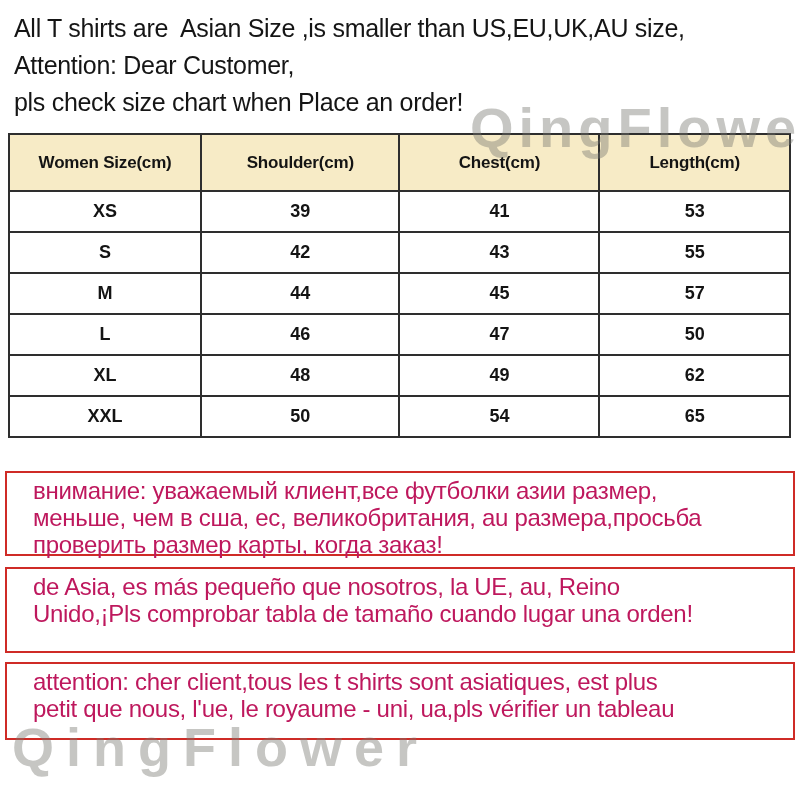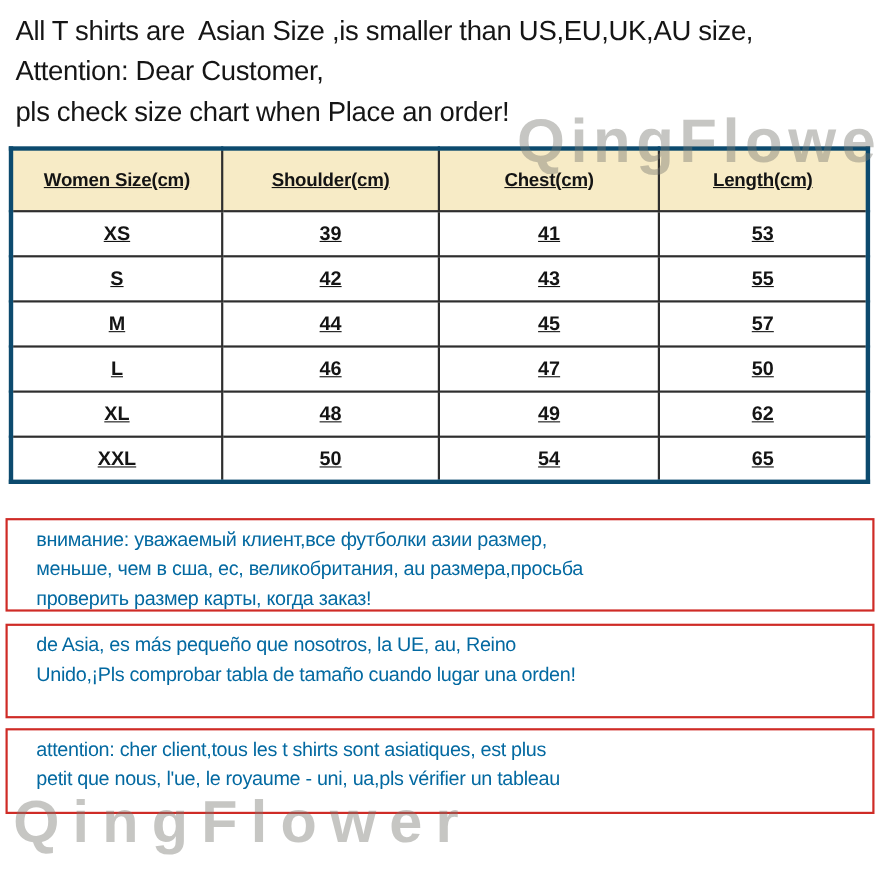--- a/index.html
+++ b/index.html
@@ -30,22 +30,21 @@
   
   .table-wrap {
     position: absolute;
     left: 8px; top: 133px;
     width: 783px;
   }
   table.size-chart {
     width: 100%;
     border-collapse: collapse;
     table-layout: fixed;
-    border: 4px solid #0c4a6e;
-    text-decoration: underline;
+    border: 2px solid #0c4a6e;
   }
   table.size-chart th, table.size-chart td {
     border: 2px solid #2e2e2e;
     text-align: center;
     vertical-align: middle;
     font-weight: bold;
     white-space: nowrap;
   }
   table.size-chart th {
     height: 57px;
@@ -66,25 +65,25 @@
   
   .lang-block {
     position: absolute;
     left: 5px;
     width: 790px;
     border: 2px solid #cf2b26;
     background: #ffffff;
     padding: 4px 8px 0 26px;
   }
   .lang-block .t-line {
-    font-size: 18px;
+    font-size: 24px;
     line-height: 27px;
     letter-spacing: -0.3px;
     white-space: pre-wrap;
-    color: #0369a1;
+    color: #be185d;
   }
   .block-russian { top: 471px; height: 85px; }
   .block-spanish { top: 567px; height: 86px; }
   .block-french  { top: 662px; height: 78px; }
 
   
   .watermark {
     position: absolute;
     font-weight: bold;
     color: rgba(118, 118, 111, 0.42);

